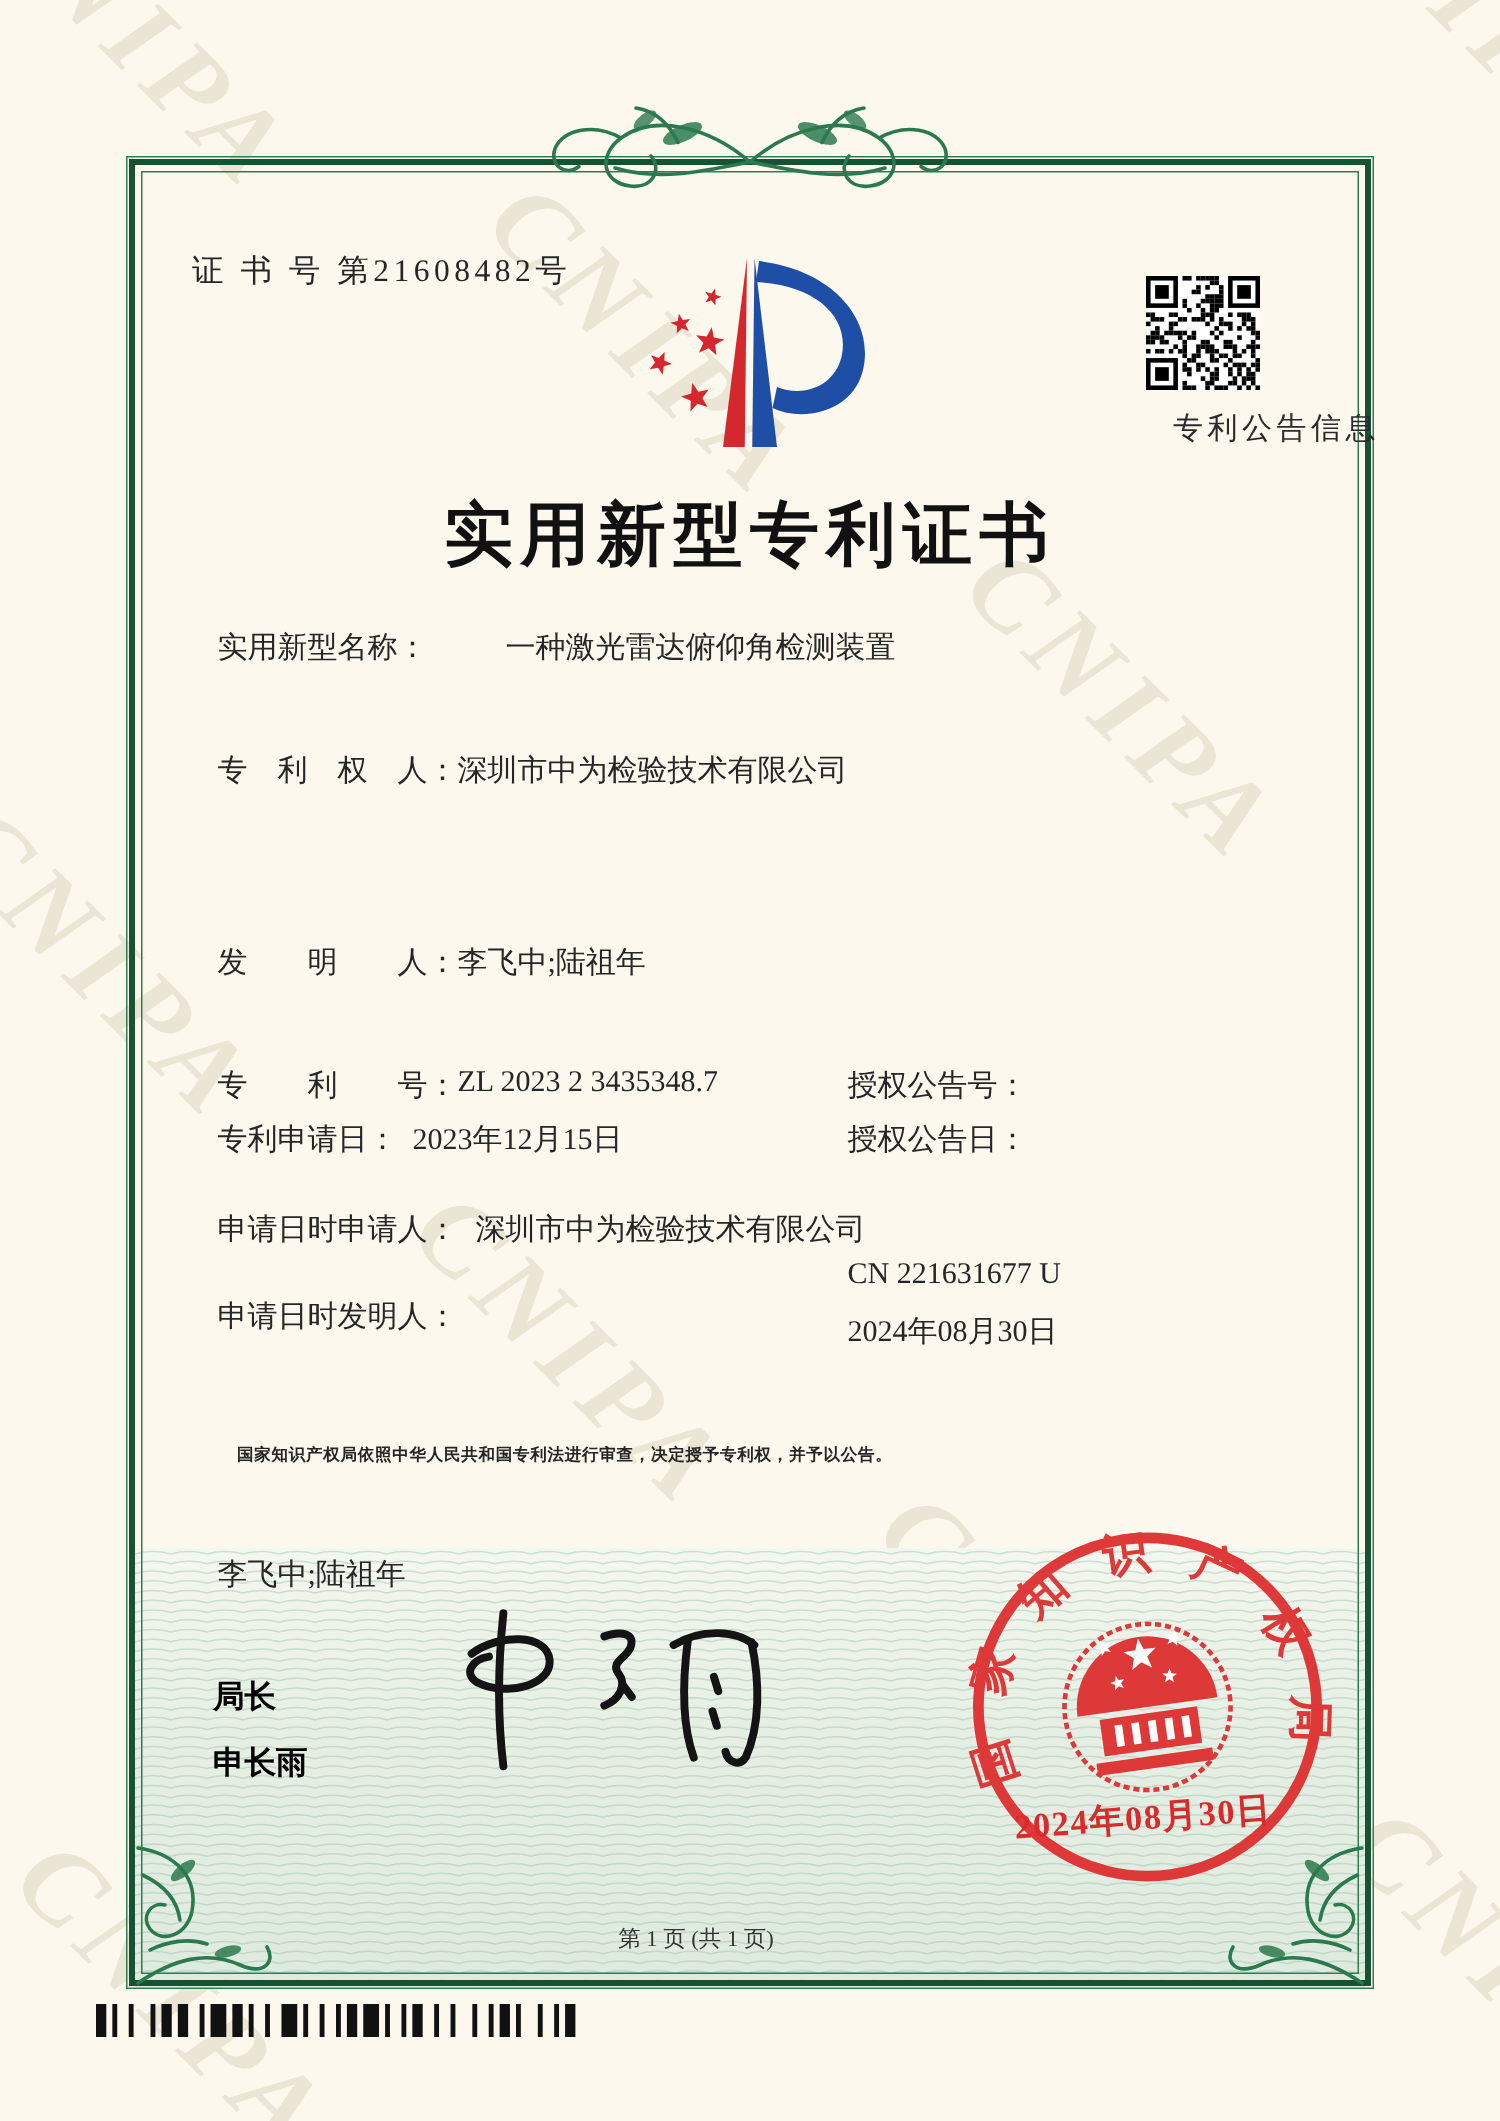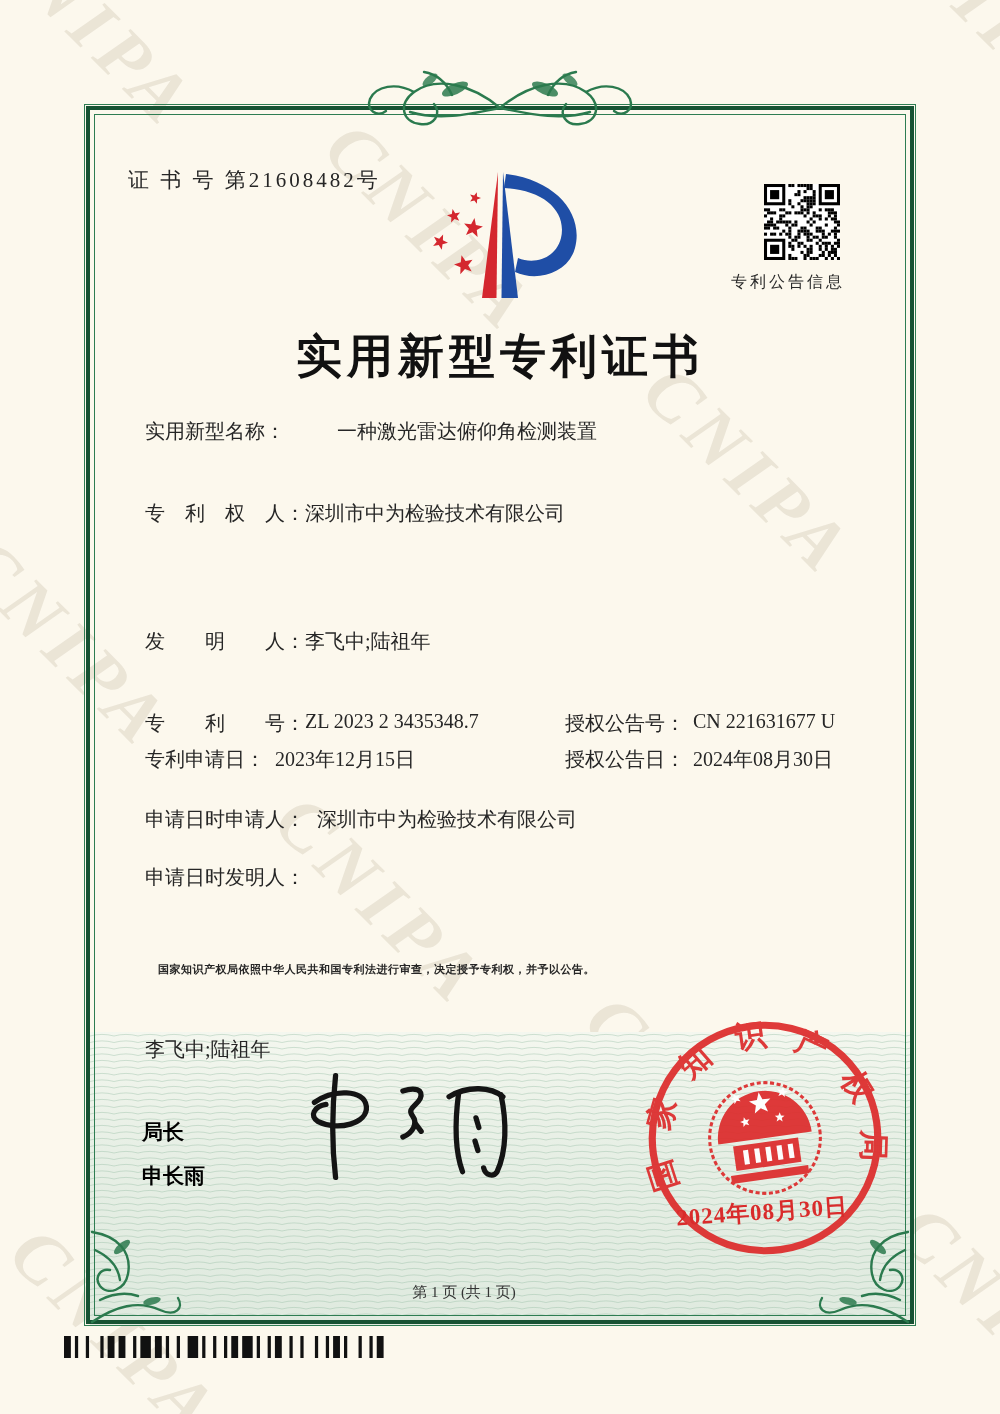--- a/index.html
+++ b/index.html
@@ -11,28 +11,28 @@
   
   #frame-outer{left:84px;top:104px;width:830px;height:1220px;border:1px solid #2e7d52;z-index:3;}
   #frame-thick{position:absolute;inset:1px;border:4px solid #175233;}
   #frame-inner{position:absolute;inset:9px;border:1px solid #2e7d52;}
   
   #band{left:90px;top:1032px;width:820px;height:293px;z-index:2;
         background:linear-gradient(180deg,#f4f7ef 0%,#e7efe5 40%,#dfeadf 100%);}
   #cert-no{left:128px;top:166px;font-size:21px;letter-spacing:3px;z-index:4;}
   #logo{left:418px;top:166px;z-index:4;}
   #qr-wrap{left:764px;top:184px;z-index:4;}
-  #qr-caption{left:710px;top:272px;width:156px;text-align:center;font-size:16px;letter-spacing:3px;color:#2a2a2a;z-index:4;}
+  #qr-caption{left:764px;top:272px;width:156px;text-align:right;font-size:20px;letter-spacing:3px;color:#2a2a2a;z-index:4;}
   #title{left:0;top:294px;width:1000px;text-align:center;font-size:46px;font-weight:bold;
          letter-spacing:5px;color:#111;z-index:4;margin-top:32px;}
   .row{position:absolute;left:145px;width:745px;display:flex;font-size:20px;z-index:4;}
   .lbl{flex:0 0 130px;white-space:nowrap;}
   .lbl-wide{flex:0 0 172px;white-space:nowrap;}
   .val{white-space:nowrap;}
-  .col2{position:absolute;left:420px;display:flex;}
+  .col2{position:absolute;left:420px;display:flex;flex-direction:column;}
   .col2 .lbl2{flex:0 0 128px;white-space:nowrap;}
   #row-address .val{white-space:normal;line-height:36px;}
   #statement-1{left:158px;top:962px;font-size:11px;font-weight:bold;white-space:nowrap;
                letter-spacing:0.5px;z-index:4;}
   #statement-2{left:121px;top:999px;font-size:17px;font-weight:bold;white-space:nowrap;
                letter-spacing:0.5px;z-index:4;}
   #signer{left:142px;top:1110px;font:bold 21px "Liberation Sans","DejaVu Sans",sans-serif;
           line-height:44px;color:#000000;z-index:4;}
   #signature{left:275px;top:1064px;z-index:4;}
   #seal{left:642px;top:1015px;z-index:5;opacity:.93;transform:rotate(-8deg);}

